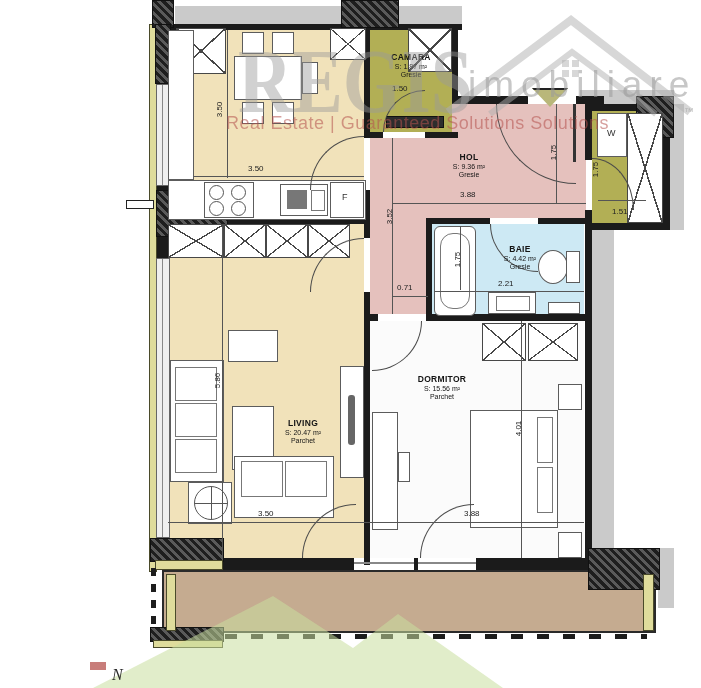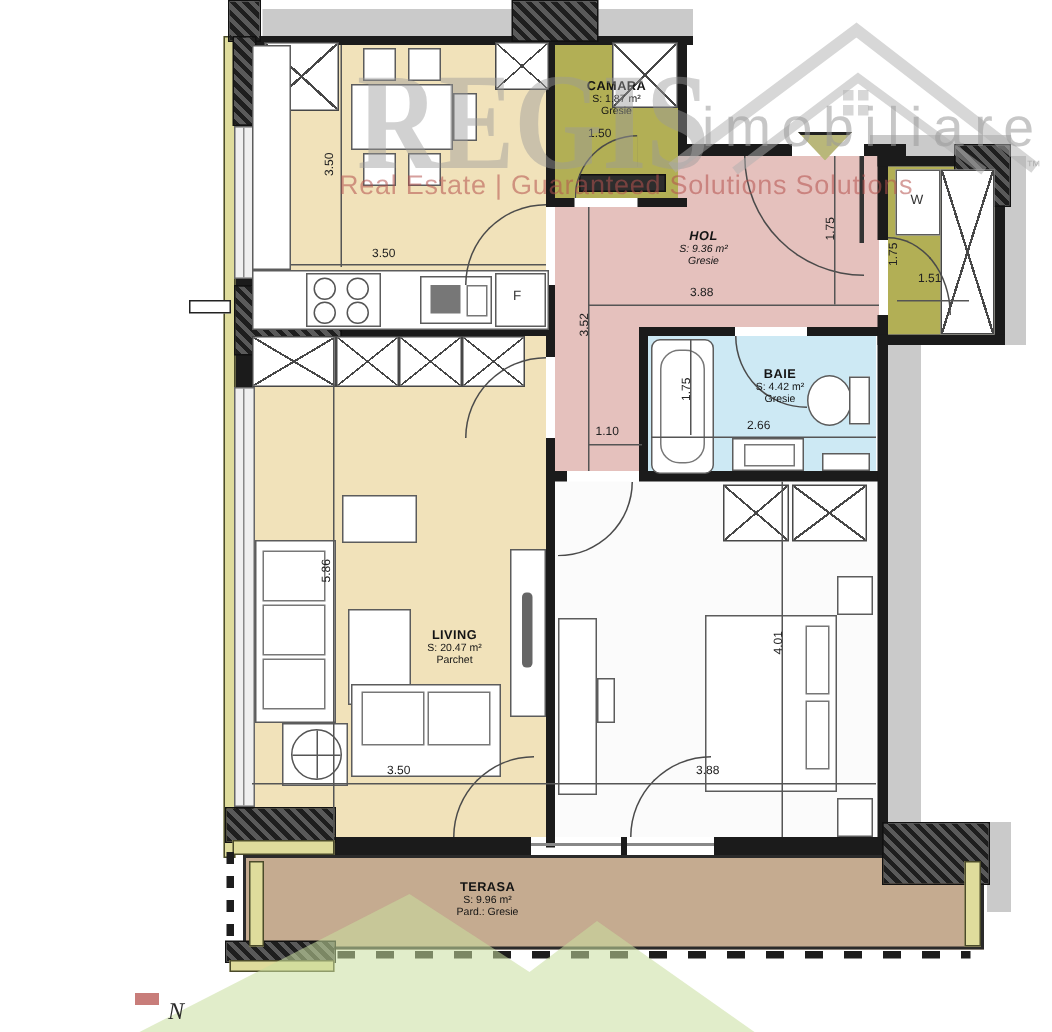--- a/index.html
+++ b/index.html
@@ -229,54 +229,54 @@
   <div class="dline" style="left:168px;top:522px;width:416px;height:1px;"></div>
   <div class="dline" style="left:521px;top:321px;width:1px;height:237px;"></div>
   <div class="dline" style="left:598px;top:200px;width:48px;height:1px;"></div>
 
   <div class="dim v" style="left:212px;top:105px;">3.50</div>
   <div class="dim" style="left:248px;top:164px;">3.50</div>
   <div class="dim" style="left:392px;top:84px;">1.50</div>
   <div class="dim" style="left:460px;top:190px;">3.88</div>
   <div class="dim v" style="left:546px;top:148px;">1.75</div>
   <div class="dim v" style="left:382px;top:212px;">3.52</div>
-  <div class="dim" style="left:397px;top:283px;">1.10</div>
+  <div class="dim" style="left:397px;top:283px;">0.71</div>
   <div class="dim v" style="left:450px;top:255px;">1.75</div>
-  <div class="dim" style="left:498px;top:279px;">2.66</div>
+  <div class="dim" style="left:498px;top:279px;">2.21</div>
   <div class="dim v" style="left:588px;top:165px;">1.75</div>
-  <div class="dim" style="left:612px;top:181px;">1.51</div>
+  <div class="dim" style="left:612px;top:207px;">1.51</div>
   <div class="dim v" style="left:210px;top:376px;">5.86</div>
   <div class="dim" style="left:258px;top:509px;">3.50</div>
   <div class="dim v" style="left:511px;top:424px;">4.01</div>
   <div class="dim" style="left:464px;top:509px;">3.88</div>
 
   <div class="rlabel" style="left:370px;top:52px;width:82px;">
     <div class="nm">CAMARA</div>
     <div class="ar">S: 1.87 m²</div>
     <div class="fl">Gresie</div>
   </div>
-  <div class="rlabel" style="left:424px;top:152px;width:90px;font-style:italic;">
+  <div class="rlabel" style="left:424px;top:152px;width:90px;">
     <div class="nm">HOL</div>
     <div class="ar">S: 9.36 m²</div>
     <div class="fl">Gresie</div>
   </div>
   <div class="rlabel" style="left:258px;top:418px;width:90px;">
     <div class="nm">LIVING</div>
     <div class="ar">S: 20.47 m²</div>
     <div class="fl">Parchet</div>
   </div>
   <div class="rlabel" style="left:482px;top:244px;width:76px;">
     <div class="nm">BAIE</div>
     <div class="ar">S: 4.42 m²</div>
     <div class="fl">Gresie</div>
   </div>
-  <div class="rlabel" style="left:270px;top:586px;width:110px;">
-    <div class="nm">TERASA</div>
-    <div class="ar">S: 9.96 m²</div>
-    <div class="fl">Pard.: Gresie</div>
+  <div class="rlabel" style="left:392px;top:374px;width:100px;">
+    <div class="nm">DORMITOR</div>
+    <div class="ar">S: 15.56 m²</div>
+    <div class="fl">Parchet</div>
   </div>
 
   <div class="wm wm-regis" style="left:238px;top:28px;">REGIS</div>
   <svg class="wm" style="left:438px;top:8px;" width="260" height="110" viewBox="0 0 260 110">
     <path d="M10,104 L133,12 L252,104" fill="none" stroke="#b0b0b0" stroke-width="8" opacity="0.5"></path>
     <path d="M52,106 L134,44 L218,106" fill="none" stroke="#b0b0b0" stroke-width="6" opacity="0.5"></path>
     <g fill="#b0b0b0" opacity="0.5">
       <rect x="124" y="52" width="7" height="7"></rect>
         <rect x="134" y="52" width="7" height="7"></rect>
       <rect x="124" y="62" width="7" height="7"></rect>

